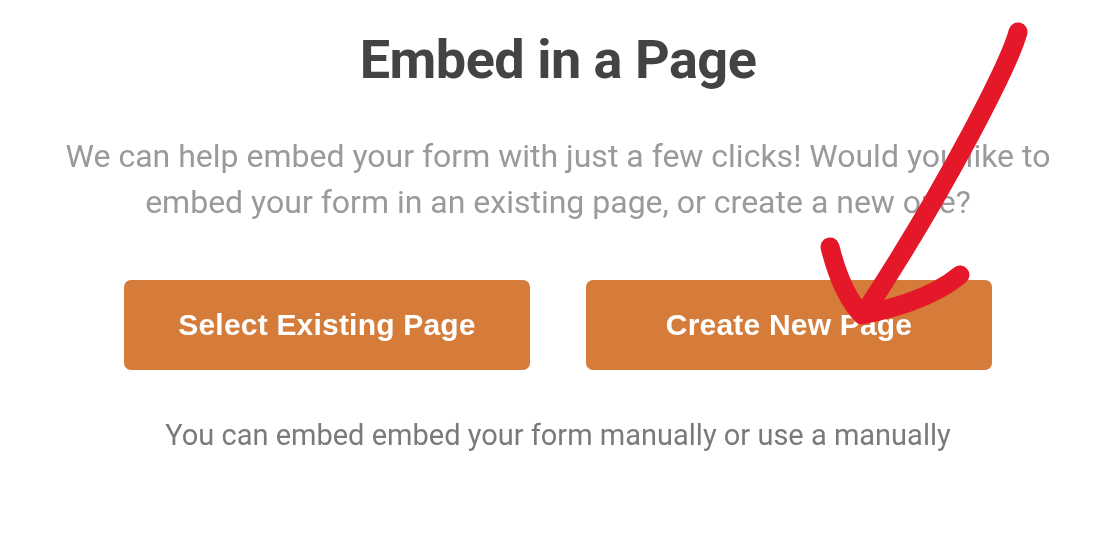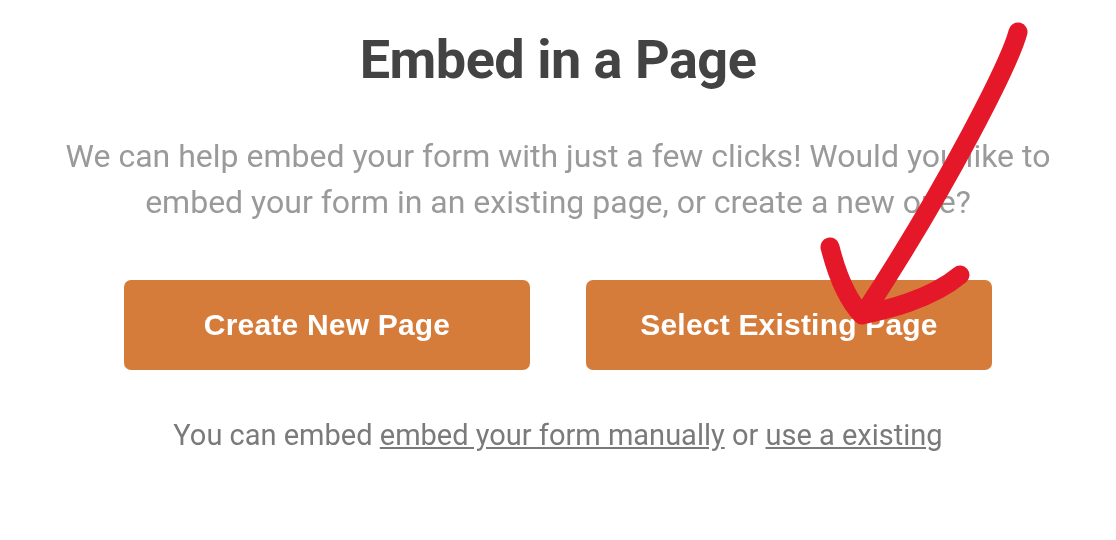--- a/index.html
+++ b/index.html
@@ -51,43 +51,42 @@
       padding: 28px 0;
       width: 406px;
       cursor: pointer;
       letter-spacing: 0.2px;
     }
     .footer-text {
       font-size: 29px;
       color: #7a7a7a;
     }
     .footer-text .link {
-      text-decoration: underline;
       color: #7a7a7a;
       cursor: pointer;
     }
 
     .arrow-annotation {
       position: absolute;
       top: 22px;
       left: 790px;
       pointer-events: none;
     }
   </style>
 </head>
 <body>
 
 <div class="container">
   <h1 class="title">Embed in a Page</h1>
   <p class="description">We can help embed your form with just a few clicks! Would you like to embed your form in an existing page, or create a new one?</p>
   <div class="button-row">
+    <button class="btn">Select Existing Page</button>
     <button class="btn">Create New Page</button>
-    <button class="btn">Select Existing Page</button>
   </div>
   <p class="footer-text">
-    <span>You can embed </span><span class="link">embed your form manually</span><span> or </span><span class="link">use a existing</span>
+    <span>You can embed </span><span class="link">embed your form manually</span><span> or </span><span class="link">use a manually</span>
   </p>
 </div>
 
 <svg class="arrow-annotation" width="280" height="330" viewBox="0 0 280 330" fill="none" xmlns="http://www.w3.org/2000/svg">
   <path d="M 228 10 C 220 40, 160 160, 75 290" stroke="#e5182a" stroke-width="19" stroke-linecap="round" fill="none"></path>
   <path d="M 40 225 C 45 245, 55 275, 72 293 C 95 288, 140 278, 170 253" stroke="#e5182a" stroke-width="19" stroke-linecap="round" stroke-linejoin="round" fill="none"></path>
 </svg>
 
 </body></html>

